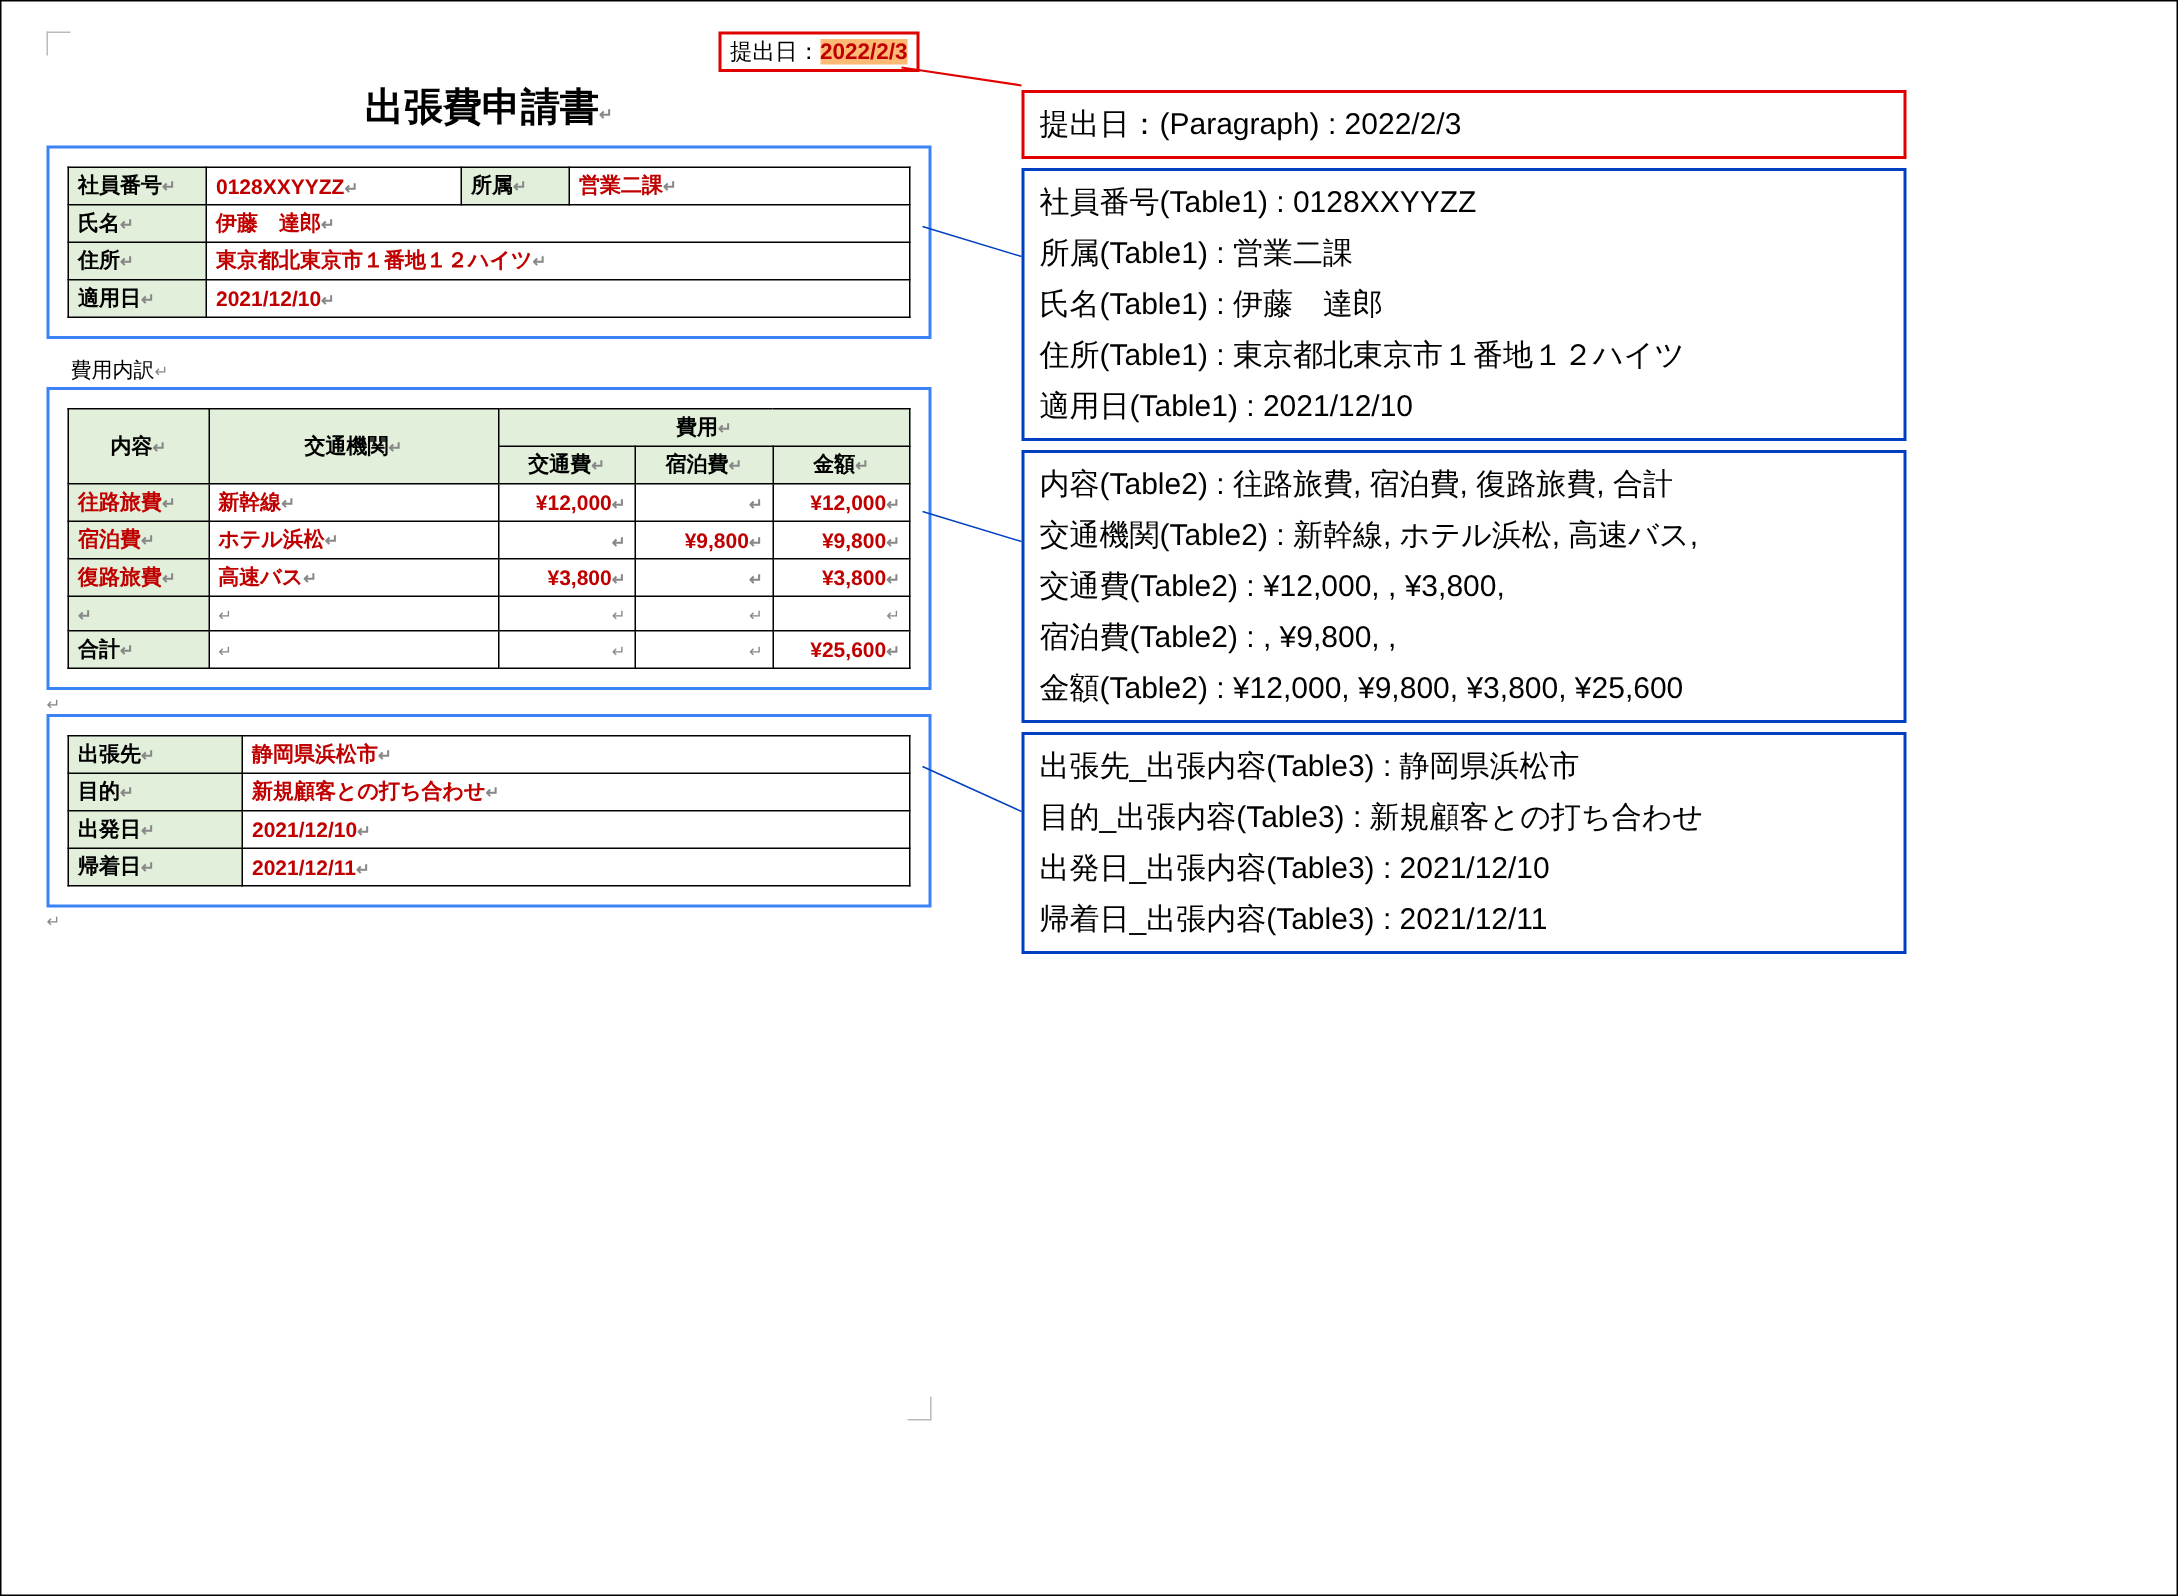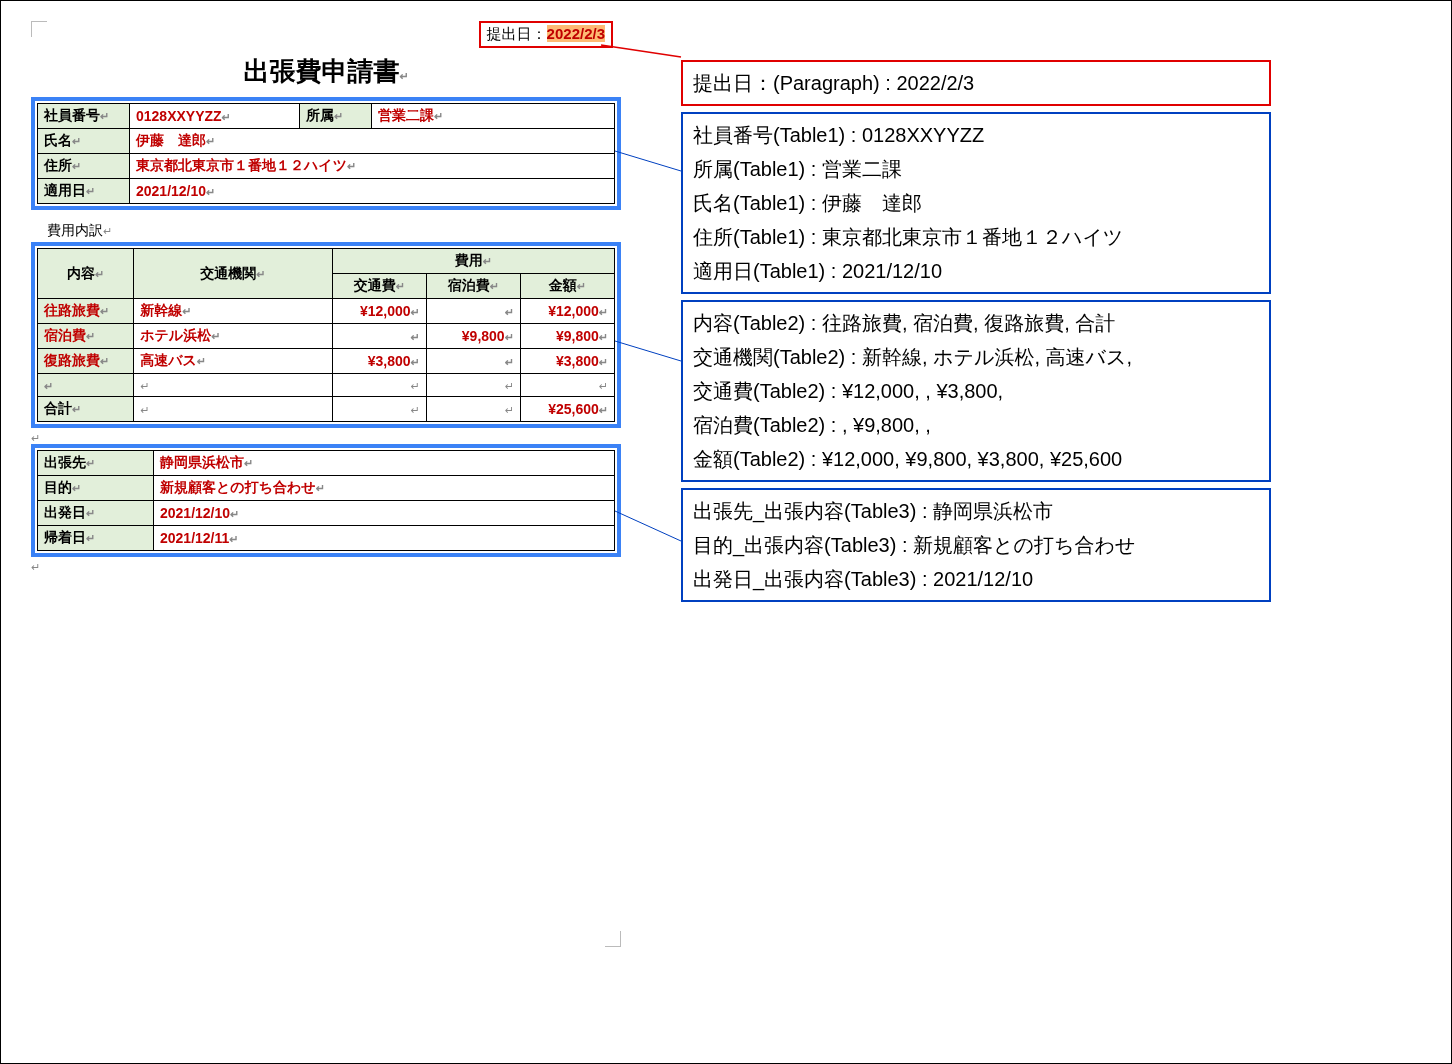--- a/index.html
+++ b/index.html
@@ -47,22 +47,22 @@
     background: #fdba74;
   }
   .title {
     text-align: center;
     font-size: 26px;
     font-weight: bold;
     margin: 4px 0 8px 0;
   }
   .marker { font-size: 11px; color: #888; }
   .tbl-wrap {
-    border: 4px solid #3b82f6;
-    padding: 2px;
+    border: 2px solid #3b82f6;
+    padding: 12px;
   }
   table {
     border-collapse: collapse;
     width: 100%;
     font-size: 14px;
   }
   td, th {
     border: 1px solid #000;
     padding: 3px 6px;
     height: 22px;
@@ -254,20 +254,21 @@
       <div>内容(Table2) : 往路旅費, 宿泊費, 復路旅費, 合計</div>
       <div>交通機関(Table2) : 新幹線, ホテル浜松, 高速バス,</div>
       <div>交通費(Table2) : ¥12,000, , ¥3,800,</div>
       <div>宿泊費(Table2) : , ¥9,800, ,</div>
       <div>金額(Table2) : ¥12,000, ¥9,800, ¥3,800, ¥25,600</div>
     </div>
     <div class="annot-box blue-box">
       <div>出張先_出張内容(Table3) : 静岡県浜松市</div>
       <div>目的_出張内容(Table3) : 新規顧客との打ち合わせ</div>
       <div>出発日_出張内容(Table3) : 2021/12/10</div>
+      <div>帰着日_出張内容(Table3) : 2021/12/11</div>
     </div>
   </div>
 
   <svg class="connectors">
     <line x1="600" y1="44" x2="680" y2="56" stroke="#e00000" stroke-width="1.5"></line>
     <line x1="614" y1="150" x2="680" y2="170" stroke="#0040c0" stroke-width="1"></line>
     <line x1="614" y1="340" x2="680" y2="360" stroke="#0040c0" stroke-width="1"></line>
     <line x1="614" y1="510" x2="680" y2="540" stroke="#0040c0" stroke-width="1"></line>
   </svg>
 </div>

